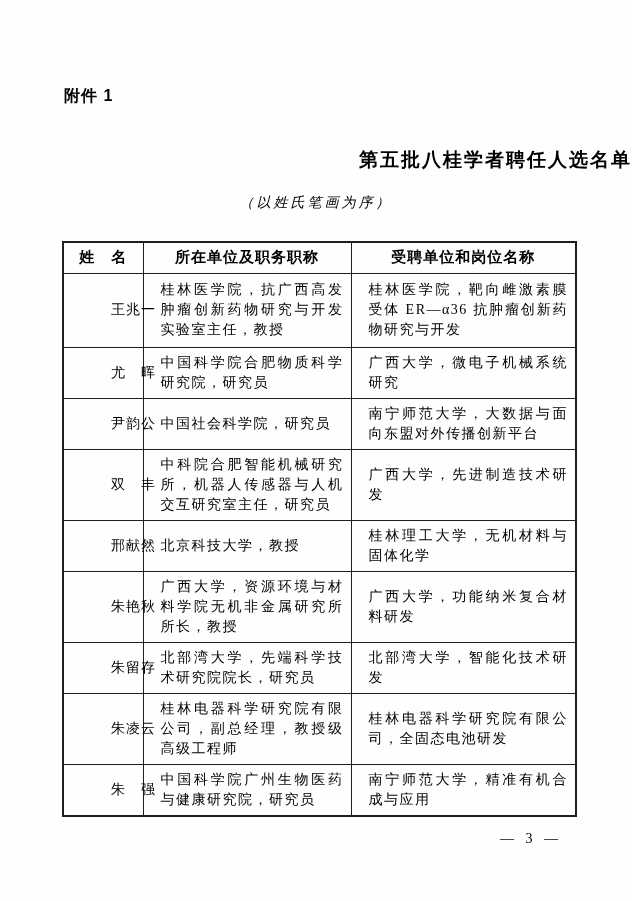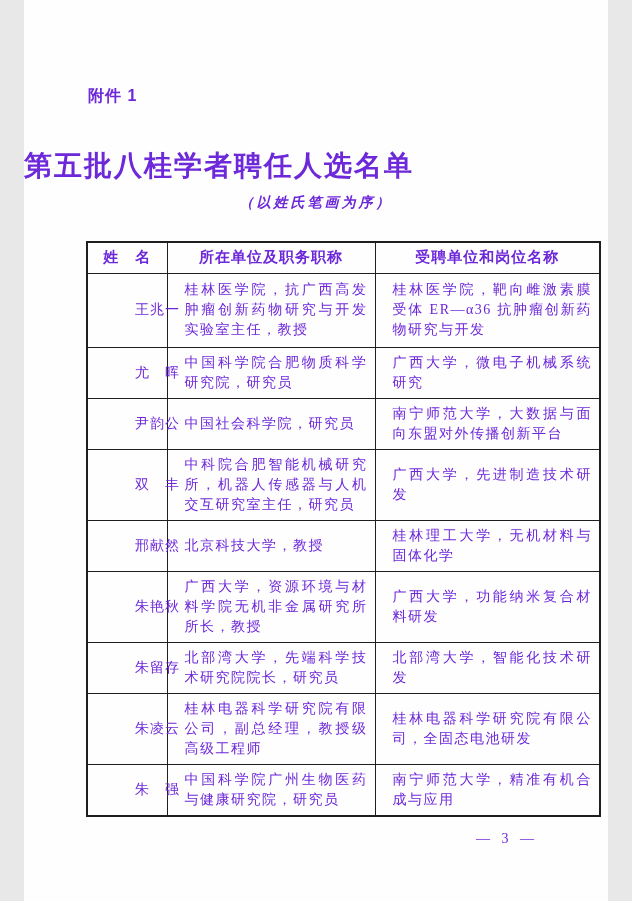--- a/index.html
+++ b/index.html
@@ -1,53 +1,53 @@
 <!DOCTYPE html>
 <html><head>
 <meta charset="utf-8">
 <style>
   * { margin: 0; padding: 0; box-sizing: border-box; }
   html, body { background: #e8e8e8; }
   .page {
     position: relative;
-    width: 584px;
+    width: 632px;
     height: 901px;
     margin: 0 auto;
     background: #fefefe;
-    color: #6d28d9;
+    color: #000000;
     font-family: "Liberation Serif", "DejaVu Serif", serif;
     overflow: hidden;
   }
   .attachment {
     position: absolute;
     left: 64px;
     top: 86px;
     font-family: "Liberation Sans", "DejaVu Sans", sans-serif;
     font-weight: bold;
     font-size: 16px;
     letter-spacing: 1px;
   }
   .doc-title {
     position: absolute;
     left: 0;
     top: 147px;
     width: 100%;
-    text-align: left;
+    text-align: right;
     font-weight: bold;
-    font-size: 28px;
+    font-size: 19px;
     letter-spacing: 2px;
   }
   .doc-subtitle {
     position: absolute;
     left: 0;
     top: 194px;
     width: 100%;
     text-align: center;
     font-style: italic;
-    font-weight: bold;
+    font-weight: normal;
     font-size: 14px;
     letter-spacing: 3px;
   }
   table.roster {
     position: absolute;
     left: 62px;
     top: 241px;
     width: 513px;
     border-collapse: collapse;
     table-layout: fixed;

